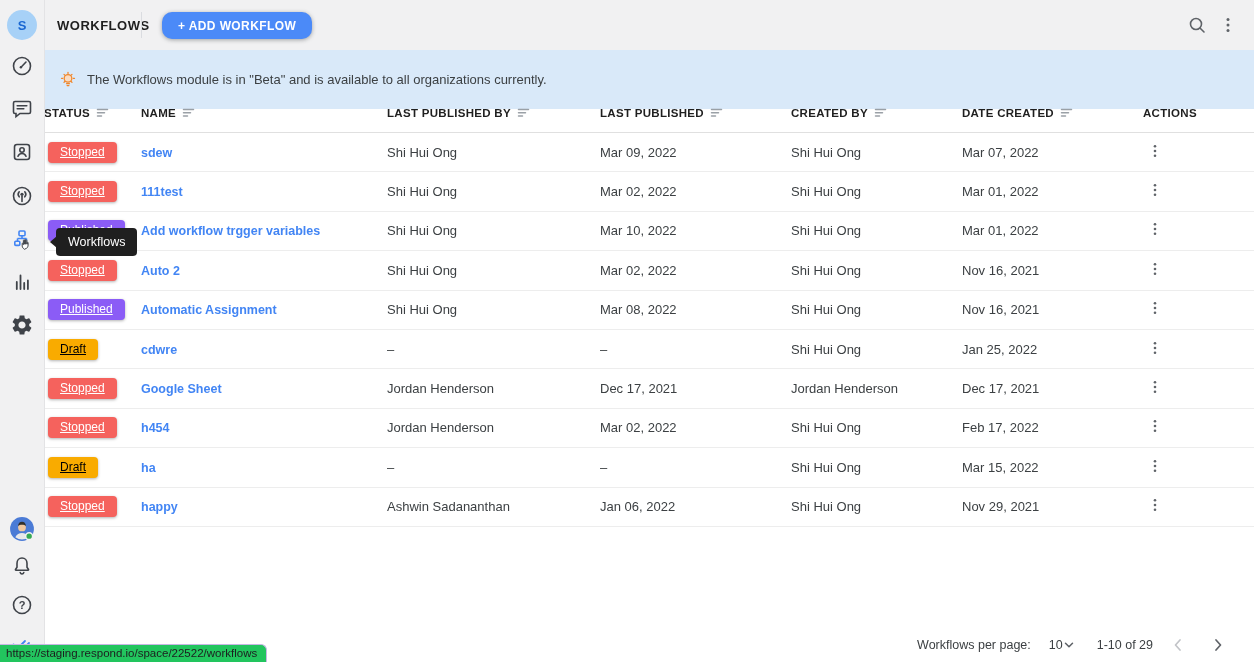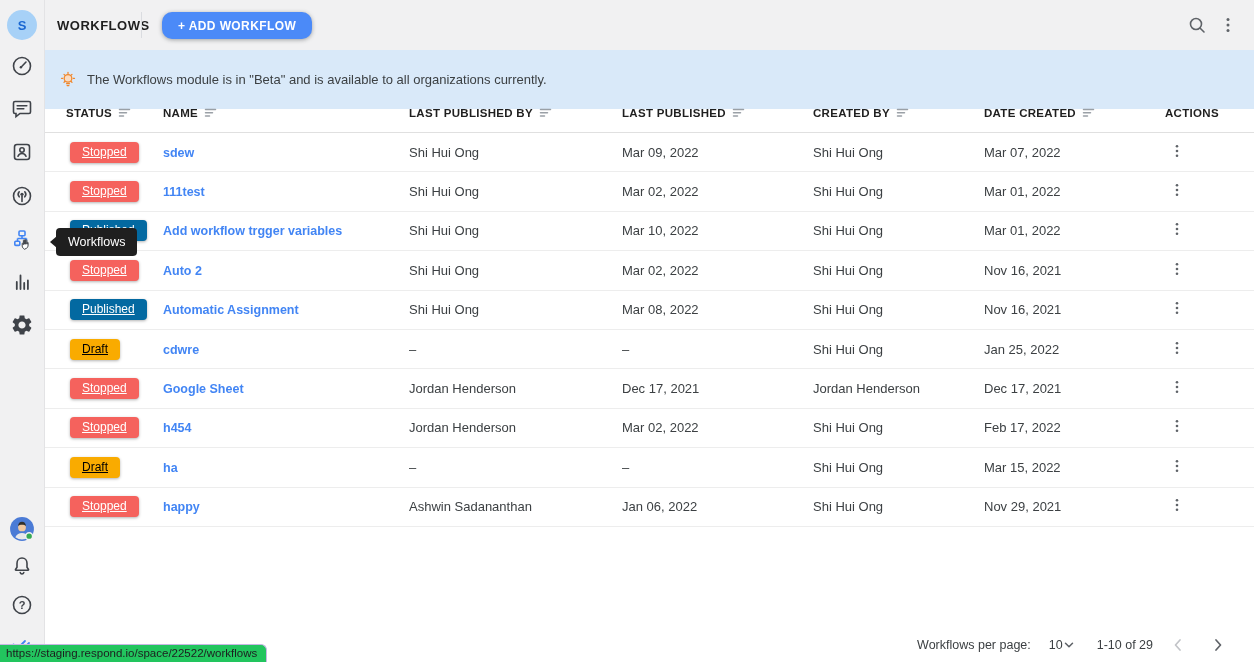--- a/index.html
+++ b/index.html
@@ -23,29 +23,29 @@
            box-shadow:0 1px 4px rgba(60,64,67,.45);cursor:pointer;}
   .top-icons{position:absolute;right:14px;top:13px;display:flex;gap:7px;}
   .top-icon{width:24px;height:24px;cursor:pointer;}
 
   
   .banner{position:absolute;left:44px;top:50px;right:0;height:59px;background:#d9e9f9;display:flex;align-items:center;gap:9px;padding-left:14px;box-sizing:border-box;}
   .banner-text{font-size:13px;color:#3c4043;}
 
   
   .table{position:absolute;left:44px;top:93px;right:0;}
-  .thead,.tr{display:grid;grid-template-columns:97px 246px 213px 191px 171px 181px 1fr;align-items:center;padding-left:22px;}
+  .thead,.tr{display:grid;grid-template-columns:97px 246px 213px 191px 171px 181px 1fr;align-items:center;}
   .thead{height:39px;border-bottom:1px solid #e0e0e0;}
   .th{font-size:11.5px;font-weight:bold;color:#1f1f1f;letter-spacing:.3px;display:flex;align-items:center;gap:6px;cursor:pointer;}
   .sort{width:13px;height:13px;}
   .tr{height:38.4px;border-bottom:1px solid #ededed;font-size:13px;color:#3c4043;}
   .status-badge{display:inline-block;padding:4px 12px;border-radius:4px;font-size:12px;line-height:13px;color:#fff;
                 box-shadow:0 1px 3px rgba(0,0,0,.3);text-decoration:underline;}
   .badge-stopped{background:#f5625d;}
-  .badge-published{background:#0369a1;}
+  .badge-published{background:#8b5cf6;}
   .badge-draft{background:#f9ab00;color:#000000;}
   .td-status{padding-left:4px;}
   .wf-name{color:#4285f4;font-weight:bold;font-size:12.5px;text-decoration:none;cursor:pointer;}
   .kebab{width:16px;height:16px;margin-left:4px;cursor:pointer;}
 
   
   .tooltip{position:absolute;left:56px;top:228px;background:#1f1f1f;color:#fff;font-size:12.5px;padding:7px 12px;border-radius:4px;z-index:20;}
   .tooltip::before{content:"";position:absolute;left:-6px;top:50%;transform:translateY(-50%);
                    border-top:6px solid transparent;border-bottom:6px solid transparent;border-right:7px solid #1f1f1f;}
 

